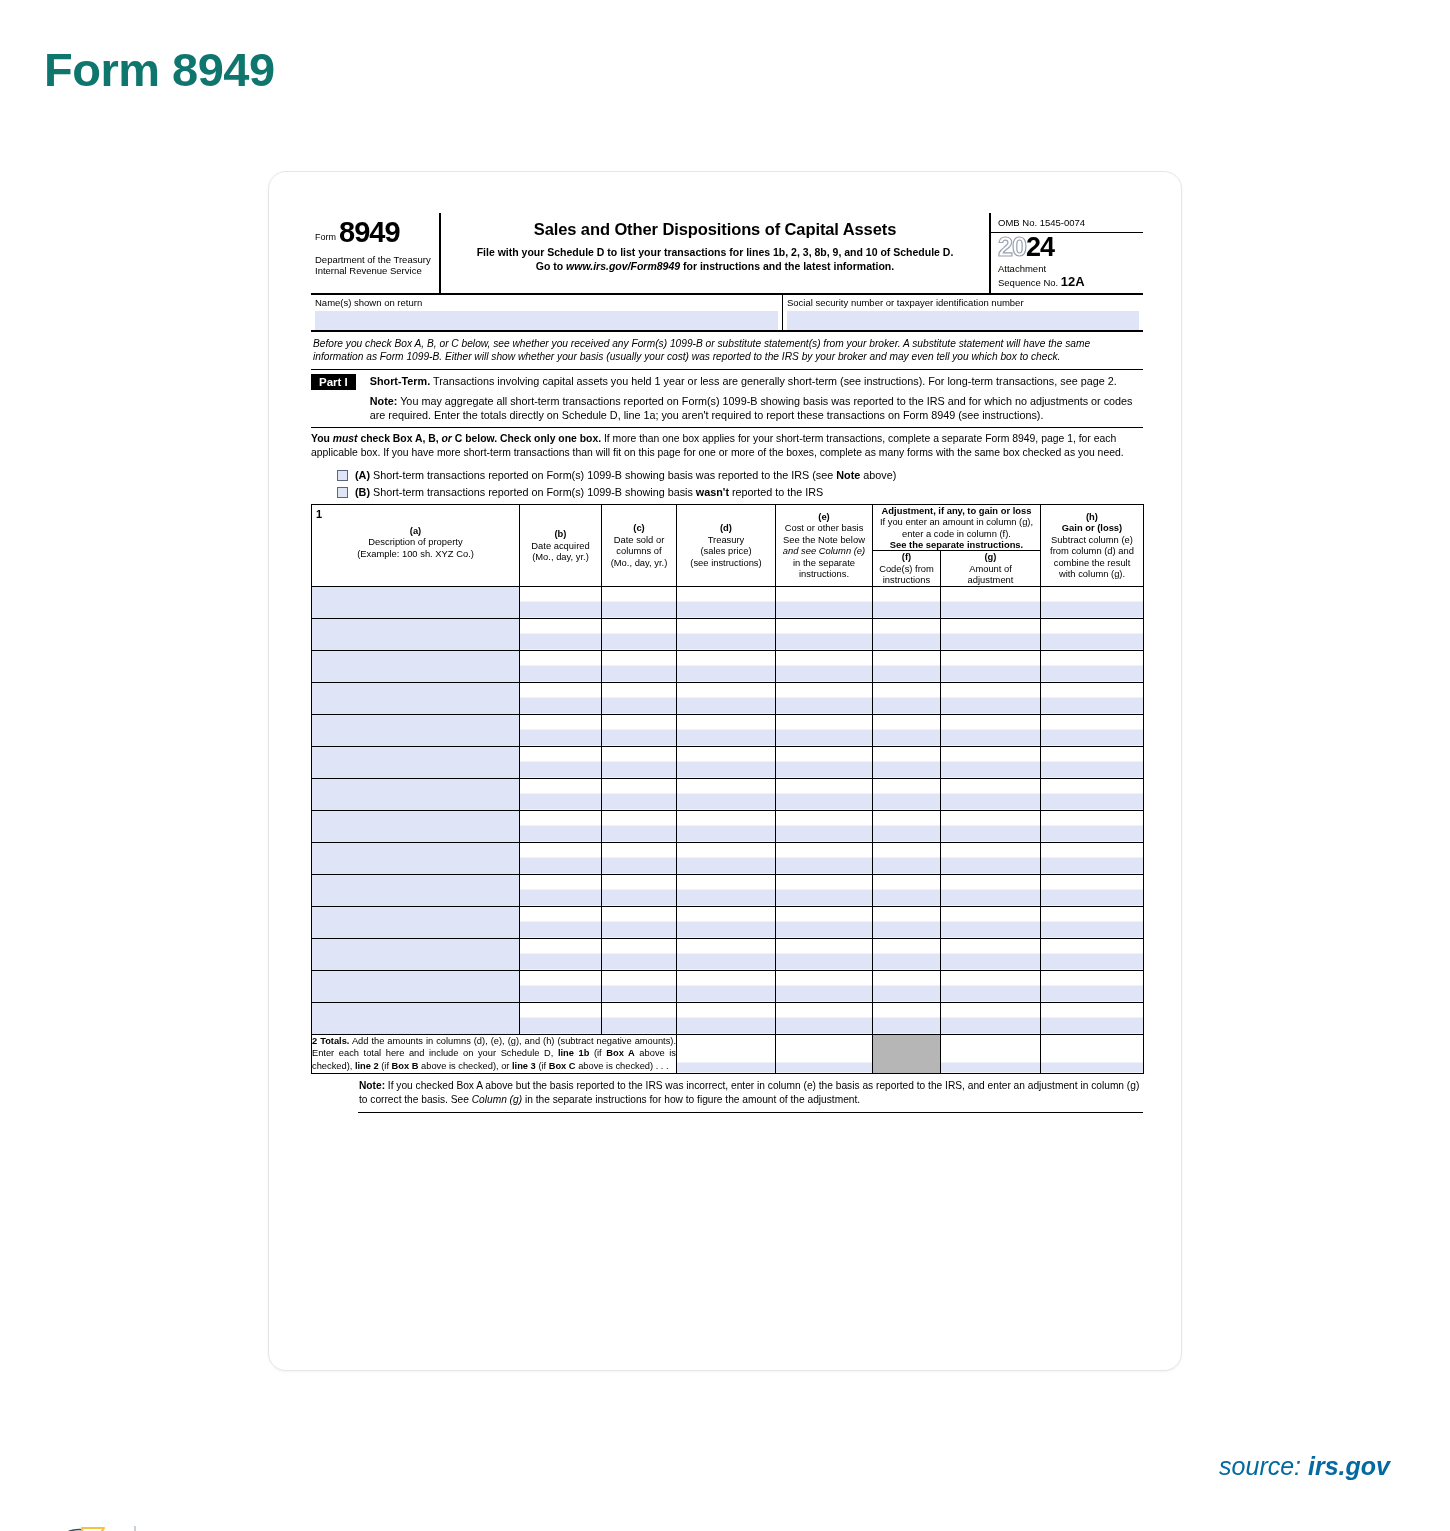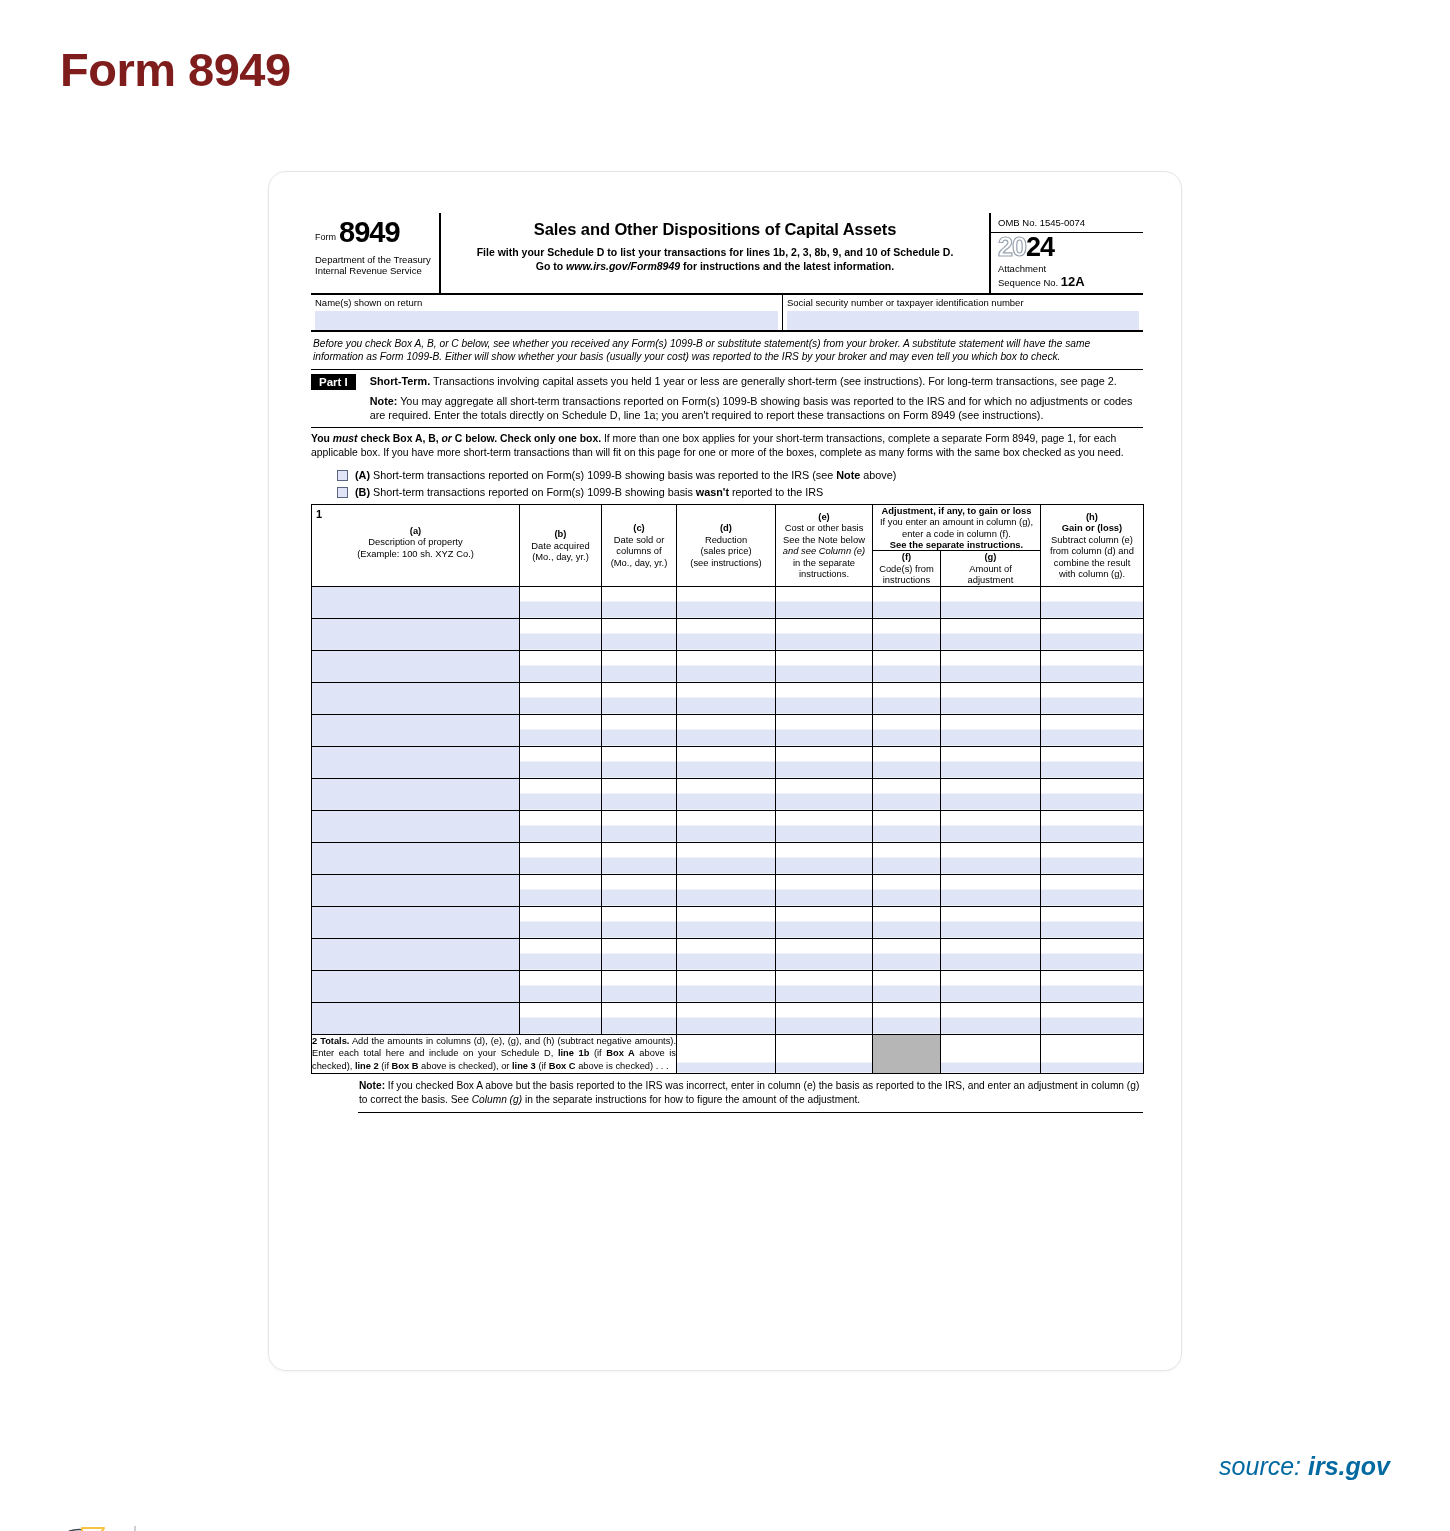--- a/index.html
+++ b/index.html
@@ -8,23 +8,23 @@
     width:1450px; height:1531px;
     background:#ffffff;
     font-family:"Liberation Sans", sans-serif;
     color:#000;
     position:relative;
     overflow:hidden;
   }
 
   
   .page-title{
-    position:absolute; left:60px; top:42px;
+    position:absolute; left:44px; top:42px;
     font-size:47px; font-weight:bold; letter-spacing:-0.5px;
-    color:#7f1d1d;
+    color:#0f766e;
     font-family:"Liberation Sans", sans-serif;
   }
 
   
   .form-card{
     position:absolute; left:268px; top:171px;
     width:914px; height:1200px;
     background:#fff;
     border:1px solid #e3e7ea;
     border-radius:18px;
@@ -280,21 +280,21 @@
             <span>(Mo., day, yr.)</span>
           </td>
           <td class="hd" rowspan="2" style="vertical-align:middle">
             <b>(c)</b><br>
             <span>Date sold or</span><br>
             <span>columns of</span><br>
             <span>(Mo., day, yr.)</span>
           </td>
           <td class="hd" rowspan="2" style="vertical-align:middle">
             <b>(d)</b><br>
-            <span>Reduction</span><br>
+            <span>Treasury</span><br>
             <span>(sales price)</span><br>
             <span>(see instructions)</span>
           </td>
           <td class="hd" rowspan="2" style="vertical-align:middle">
             <b>(e)</b><br>
             <span>Cost or other basis</span><br>
             <span>See the Note below</span><br>
             <i>and see Column (e)</i><br>
             <span>in the separate</span><br>
             <span>instructions.</span>

